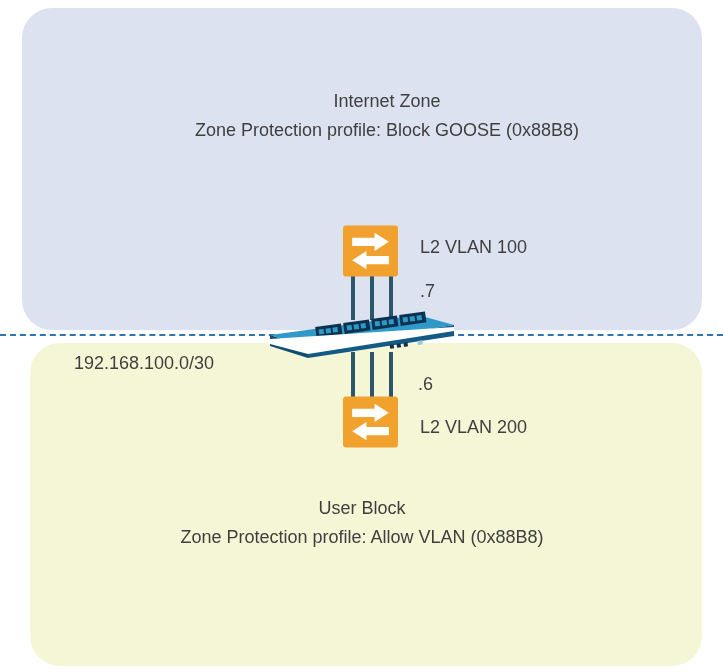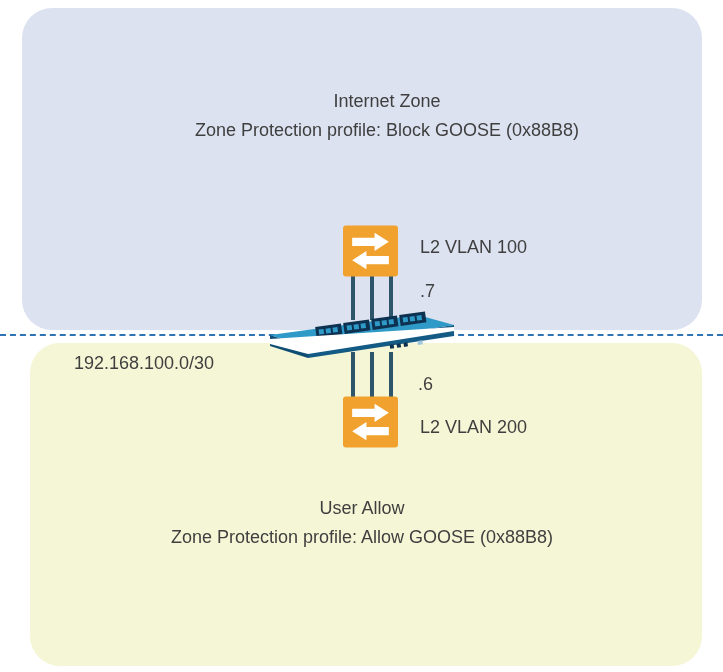--- a/index.html
+++ b/index.html
@@ -177,16 +177,16 @@
   <div class="txt centered internet-profile">Zone Protection profile: Block GOOSE (0x88B8)</div>
 
   <div class="txt vlan-top">L2 VLAN 100</div>
   <div class="txt host-top">.7</div>
 
   <div class="txt subnet">192.168.100.0/30</div>
 
   <div class="txt host-bottom">.6</div>
   <div class="txt vlan-bottom">L2 VLAN 200</div>
 
-  <div class="txt centered user-title">User Allow</div>
-  <div class="txt centered user-profile">Zone Protection profile: Allow GOOSE (0x88B8)</div>
+  <div class="txt centered user-title">User Block</div>
+  <div class="txt centered user-profile">Zone Protection profile: Allow VLAN (0x88B8)</div>
 
 </div>
 
 </body></html>

